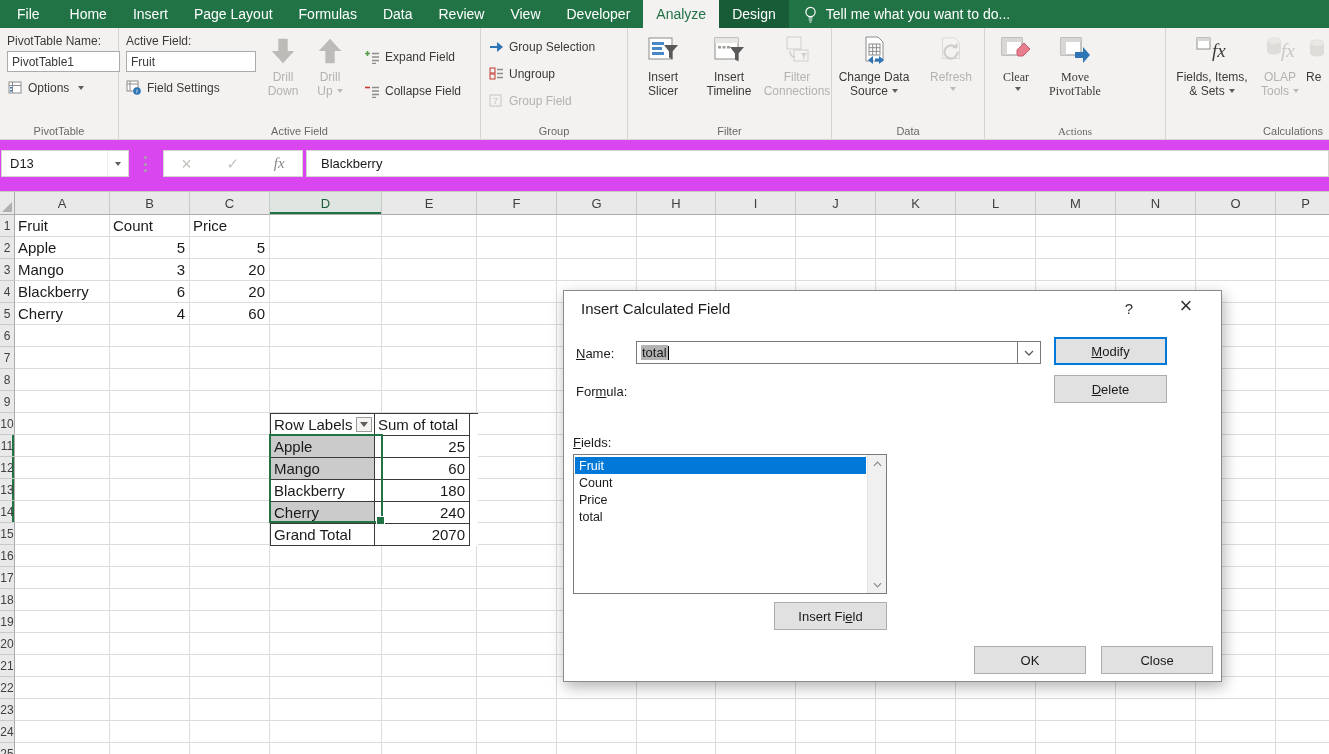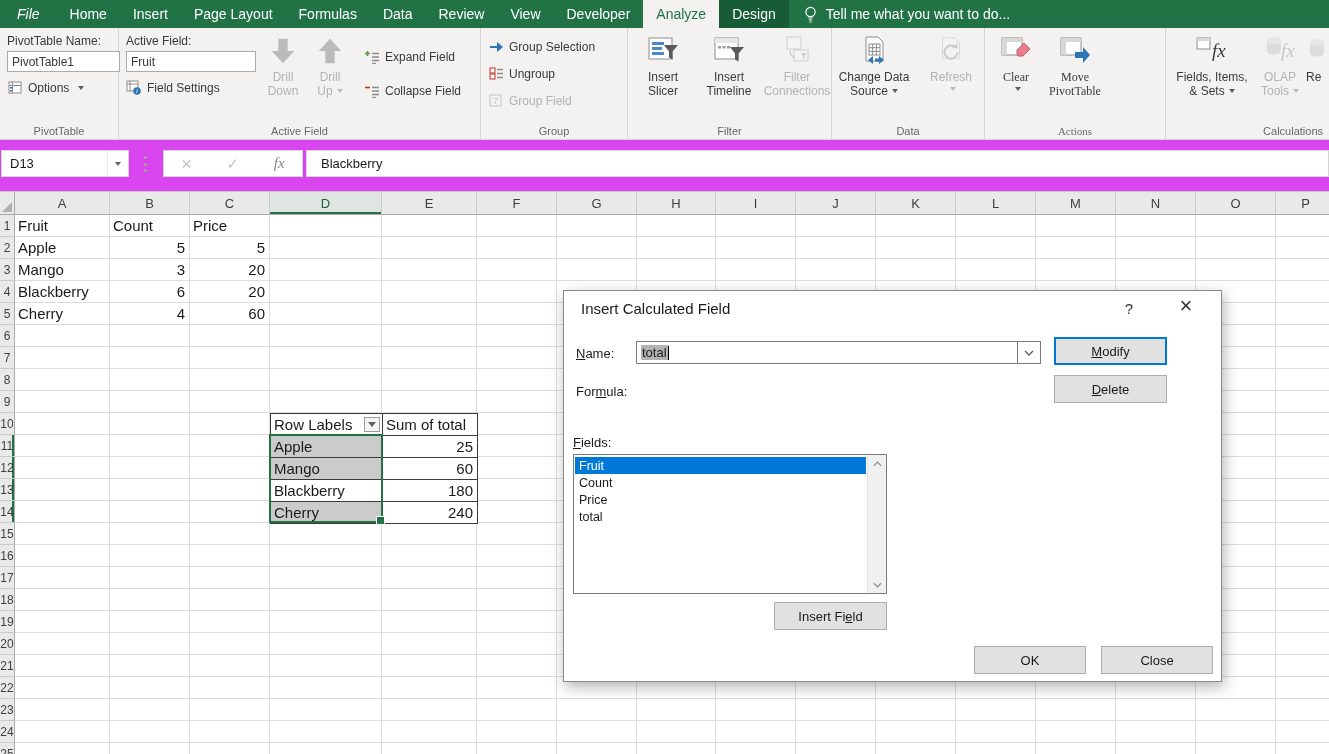--- a/index.html
+++ b/index.html
@@ -2,21 +2,21 @@
 <html><head>
 <meta charset="utf-8">
 <style>
   html,body{margin:0;padding:0;}
   body{width:1329px;height:754px;overflow:hidden;font-family:"Liberation Sans",sans-serif;background:#fff;}
   #app{position:relative;width:1329px;height:754px;overflow:hidden;}
 
   
   .tabbar{position:absolute;top:0;left:0;width:100%;height:28px;background:#217346;display:flex;align-items:stretch;color:#fff;font-size:14px;}
   .tab{display:flex;align-items:center;padding:0 13px;white-space:nowrap;cursor:default;}
-  .tab.file{padding:0 17px;font-style:italic;}
+  .tab.file{padding:0 17px;}
   .tab.active{background:#f3f2f1;color:#217346;}
   .tab.contextual{background:#185c37;}
   .tellme{display:flex;align-items:center;gap:7px;margin-left:14px;color:#fff;}
 
   
   .ribbon{position:absolute;top:28px;left:0;width:100%;height:112px;background:#f3f2f1;border-bottom:1px solid #d6d4d1;display:flex;color:#3b3a39;box-sizing:border-box;}
   .rgroup{position:relative;height:100%;border-right:1px solid #d6d4d1;box-sizing:border-box;flex:none;}
   .rgroup-label{position:absolute;bottom:2px;left:0;right:0;text-align:center;font-size:11px;color:#6a6864;white-space:nowrap;overflow:hidden;}
   .rg-body{padding:6px 5px 0 7px;}
   .rlabel{font-size:12px;margin-bottom:3px;white-space:nowrap;}
@@ -54,21 +54,21 @@
   .colhdr.sel{background:#dfe5e0;box-shadow:inset 0 -2px 0 #217346;color:#1e5c3a;}
   .rowhdr{width:15px;background:#e9e9e9;border-right:1px solid #ababab;border-bottom:1px solid #c9c9c9;box-sizing:border-box;display:flex;align-items:center;justify-content:center;font-size:12px;color:#3f3f3f;flex:none;}
   .rowhdr.sel{box-shadow:inset -2px 0 0 #217346;}
   .cell{border-right:1px solid #dcdcdc;border-bottom:1px solid #dcdcdc;box-sizing:border-box;display:flex;align-items:center;padding:0 3px;white-space:nowrap;overflow:hidden;flex:none;}
   .cell.num{justify-content:flex-end;padding-right:4px;}
 
   
   .pivot{position:absolute;left:270px;top:413px;width:208px;background:#fff;border-top:1px solid #3a3a3a;border-left:1px solid #3a3a3a;box-sizing:border-box;font-size:15px;color:#1a1a1a;}
   .prow{display:flex;height:22px;box-sizing:border-box;}
   .pcell{border-right:1px solid #3a3a3a;border-bottom:1px solid #3a3a3a;box-sizing:border-box;display:flex;align-items:center;padding:0 3px;white-space:nowrap;overflow:hidden;position:relative;}
-  .pcell.c0{width:112px;}
+  .pcell.c0{width:104px;}
   .pcell.c1{width:95px;}
   .pcell.num{justify-content:flex-end;padding-right:4px;}
   .pcell.fill{background:#cbcbcb;}
   .pfilter{position:absolute;right:2px;top:3px;width:16px;height:15px;background:#f5f4f2;border:1px solid #9e9c99;box-sizing:border-box;display:flex;align-items:center;justify-content:center;}
   .pfilter i{width:0;height:0;border-left:4px solid transparent;border-right:4px solid transparent;border-top:5px solid #5f5d5b;}
   .selrect{position:absolute;left:269px;top:434px;width:114px;height:89px;border:2px solid #217346;box-sizing:border-box;pointer-events:none;}
   .fillhandle{position:absolute;right:-4px;bottom:-4px;width:7px;height:7px;background:#217346;border:1px solid #fff;box-sizing:content-box;}
 
   
   .dialog{position:absolute;left:563px;top:290px;width:659px;height:392px;background:#fff;border:1px solid #8a8a8a;box-shadow:2px 5px 14px rgba(0,0,0,.3);box-sizing:border-box;font-size:13px;color:#1a1a1a;z-index:50;}
@@ -927,20 +927,24 @@
         <div class="pcell c1 num">60</div>
       </div>
       <div class="prow">
         <div class="pcell c0">Blackberry</div>
         <div class="pcell c1 num">180</div>
       </div>
       <div class="prow">
         <div class="pcell c0 fill">Cherry</div>
         <div class="pcell c1 num">240</div>
       </div>
+      <div class="prow">
+        <div class="pcell c0">Grand Total</div>
+        <div class="pcell c1 num">2070</div>
+      </div>
     </div>
 
   <div class="selrect">
     <span class="fillhandle"></span>
   </div>
 
   <div class="dialog">
     <div class="dlg-title">Insert Calculated Field</div>
     <div class="dlg-help">?</div>
     <div class="dlg-x">×</div>

